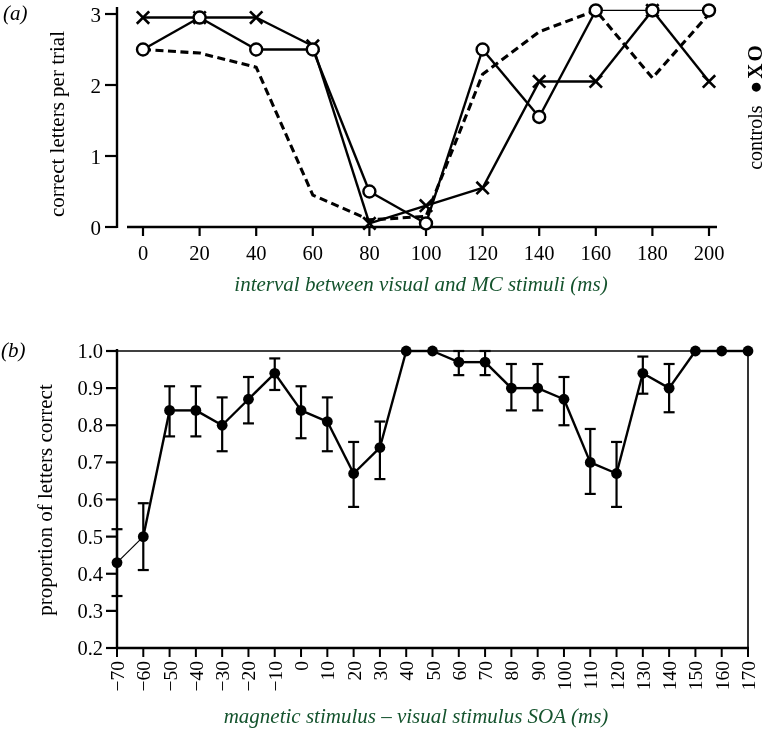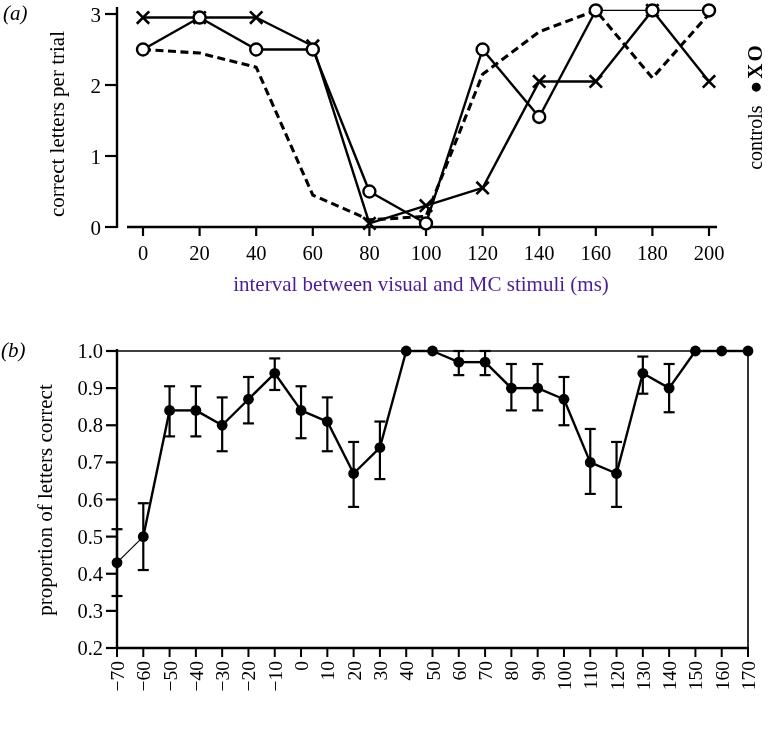--- a/index.html
+++ b/index.html
@@ -6,22 +6,22 @@
   #figure{position:relative;width:776px;height:732px;background:#fff;overflow:hidden;
           font-family:"Liberation Serif","DejaVu Serif",serif;color:#000;}
   #plot{position:absolute;left:0;top:0;}
   .plabel{position:absolute;font-style:italic;font-size:21px;color:#000;}
   #panel-a-label{left:3px;top:1px;}
   #panel-b-label{left:1px;top:338px;}
   .ylabel{position:absolute;white-space:nowrap;font-size:21px;color:#000;
           transform:translate(-50%,-50%) rotate(-90deg);}
   #ylabel-a{left:57px;top:124px;}
   #ylabel-b{left:45px;top:500px;}
-  .xlabel{position:absolute;white-space:nowrap;font-size:21px;color:#4c1d95;
-          transform:translate(-50%,-50%);}
+  .xlabel{position:absolute;white-space:nowrap;font-size:21px;color:#14532d;
+          transform:translate(-50%,-50%);font-style:italic;}
   #xlabel-a{left:421px;top:284px;}
   #xlabel-b{left:416px;top:716px;}
   #legend-a{position:absolute;left:733px;top:0;width:44px;height:212px;
             display:flex;align-items:center;justify-content:center;}
   #legend-rot{transform:rotate(-90deg);white-space:nowrap;display:flex;
               align-items:center;gap:12px;font-size:20px;}
   .lsym{font-weight:bold;font-size:21px;letter-spacing:2px;}
 </style>
 </head>
 <body>
@@ -303,13 +303,14 @@
 
   <div id="legend-a">
     <div id="legend-rot">
       <span>controls</span>
       <span class="lsym">●XO</span>
     </div>
   </div>
 
   <div class="plabel" id="panel-b-label">(b)</div>
   <div class="ylabel" id="ylabel-b">proportion of letters correct</div>
+  <div class="xlabel" id="xlabel-b">magnetic stimulus – visual stimulus SOA (ms)</div>
 </div>
 
 </body></html>

